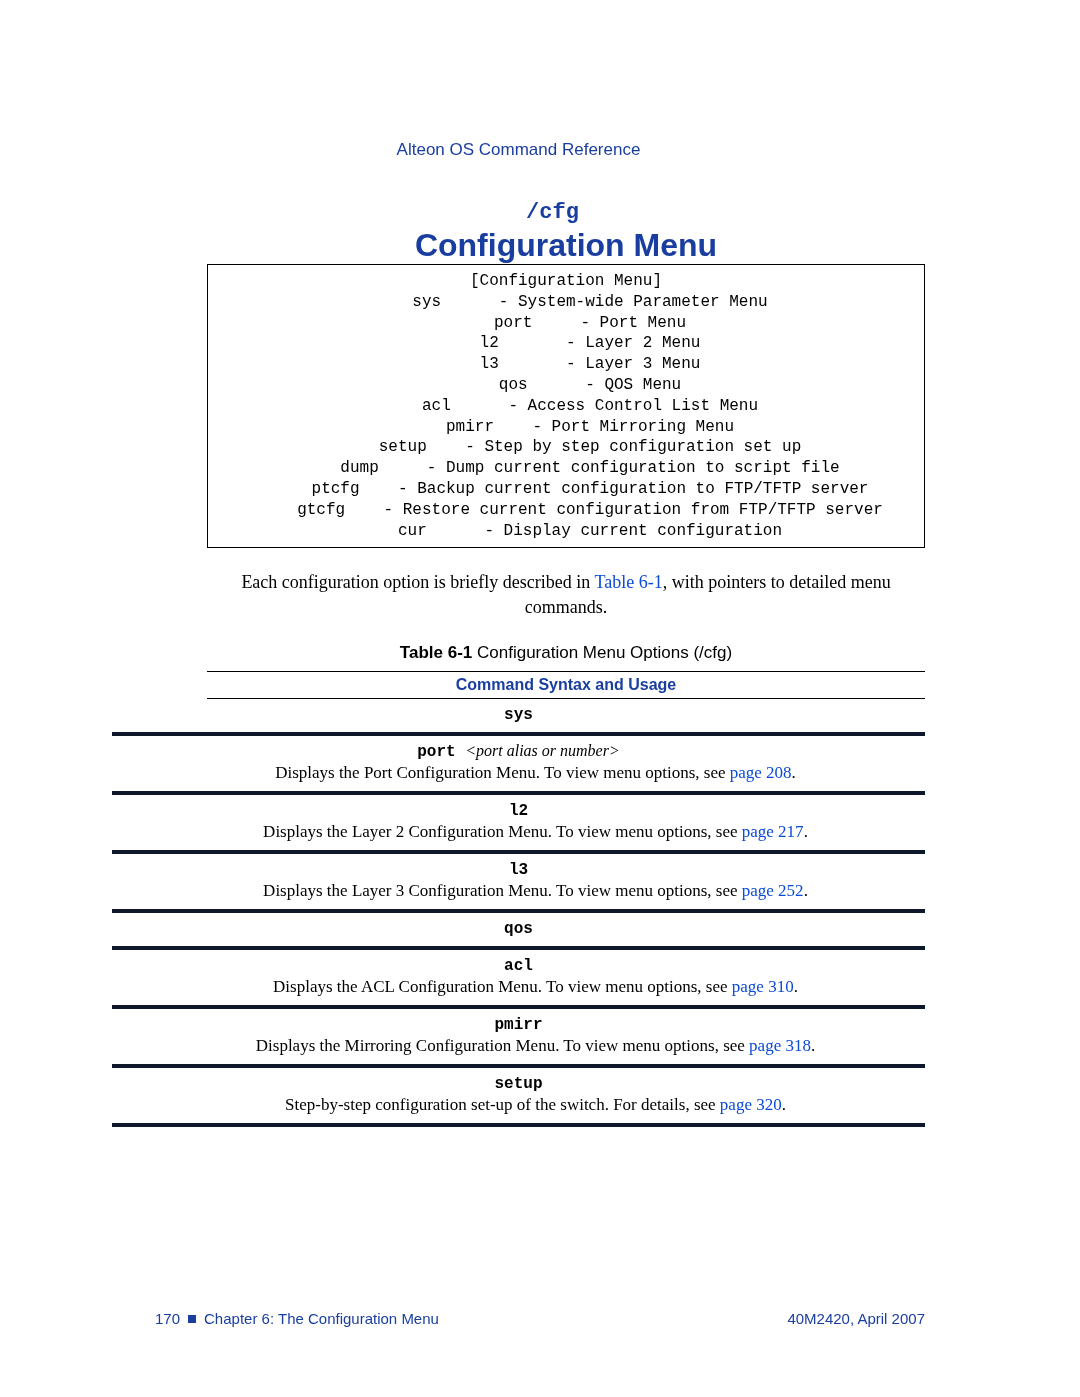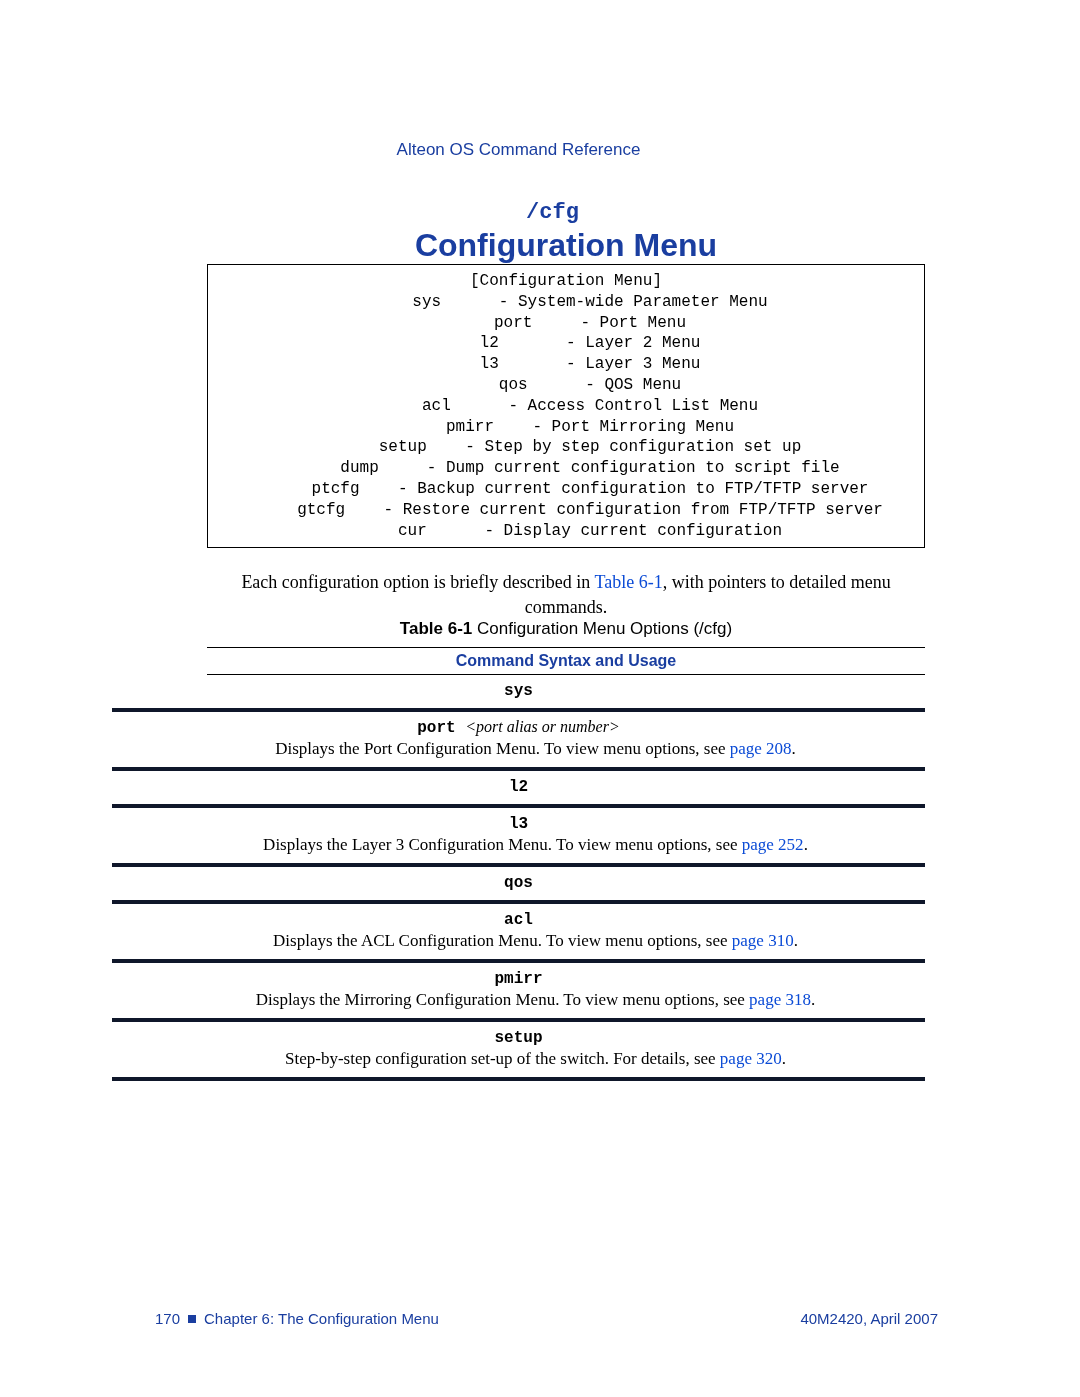--- a/index.html
+++ b/index.html
@@ -54,20 +54,21 @@
     margin-top: 22px;
     line-height: 1.35;
   }
   .intro .link {
     color: #0b4bd6;
   }
   .table-caption {
     margin-left: 95px;
     font-size: 17px;
     font-family: Arial, Helvetica, sans-serif;
+    margin-top: 24px;
     margin-bottom: 8px;
   }
   .table-caption b {
     font-weight: bold;
   }
   .table-header {
     margin-left: 95px;
     font-family: "Segoe UI", "Myriad Pro", Arial, sans-serif;
     font-weight: bold;
     color: #1a3ea0;
@@ -95,21 +96,21 @@
     font-size: 17px;
     margin-top: 2px;
   }
   .cmd-desc .link {
     color: #0b4bd6;
   }
   .footer {
     position: absolute;
     bottom: 70px;
     left: 155px;
-    right: 142px;
+    right: 155px;
     display: flex;
     justify-content: space-between;
     font-family: "Segoe UI", "Myriad Pro", Arial, sans-serif;
     color: #1a3ea0;
     font-size: 15px;
     align-items: center;
   }
   .footer-left {
     display: flex;
     align-items: center;
@@ -161,20 +162,23 @@
 
   <div class="cmd-block">
     <span class="cmd-name">port </span><span class="cmd-param">&lt;port alias or number&gt;</span>
     <div class="cmd-desc">
       <span>Displays the Port Configuration Menu. To view menu options, see </span><span class="link">page 208</span><span>.</span>
     </div>
   </div>
 
   <div class="cmd-block">
     <span class="cmd-name">l2</span>
+    <div class="cmd-desc">
+      <span>Displays the Layer 2 Configuration Menu. To view menu options, see </span><span class="link">page 217</span><span>.</span>
+    </div>
   </div>
 
   <div class="cmd-block">
     <span class="cmd-name">l3</span>
     <div class="cmd-desc">
       <span>Displays the Layer 3 Configuration Menu. To view menu options, see </span><span class="link">page 252</span><span>.</span>
     </div>
   </div>
 
   <div class="cmd-block">

